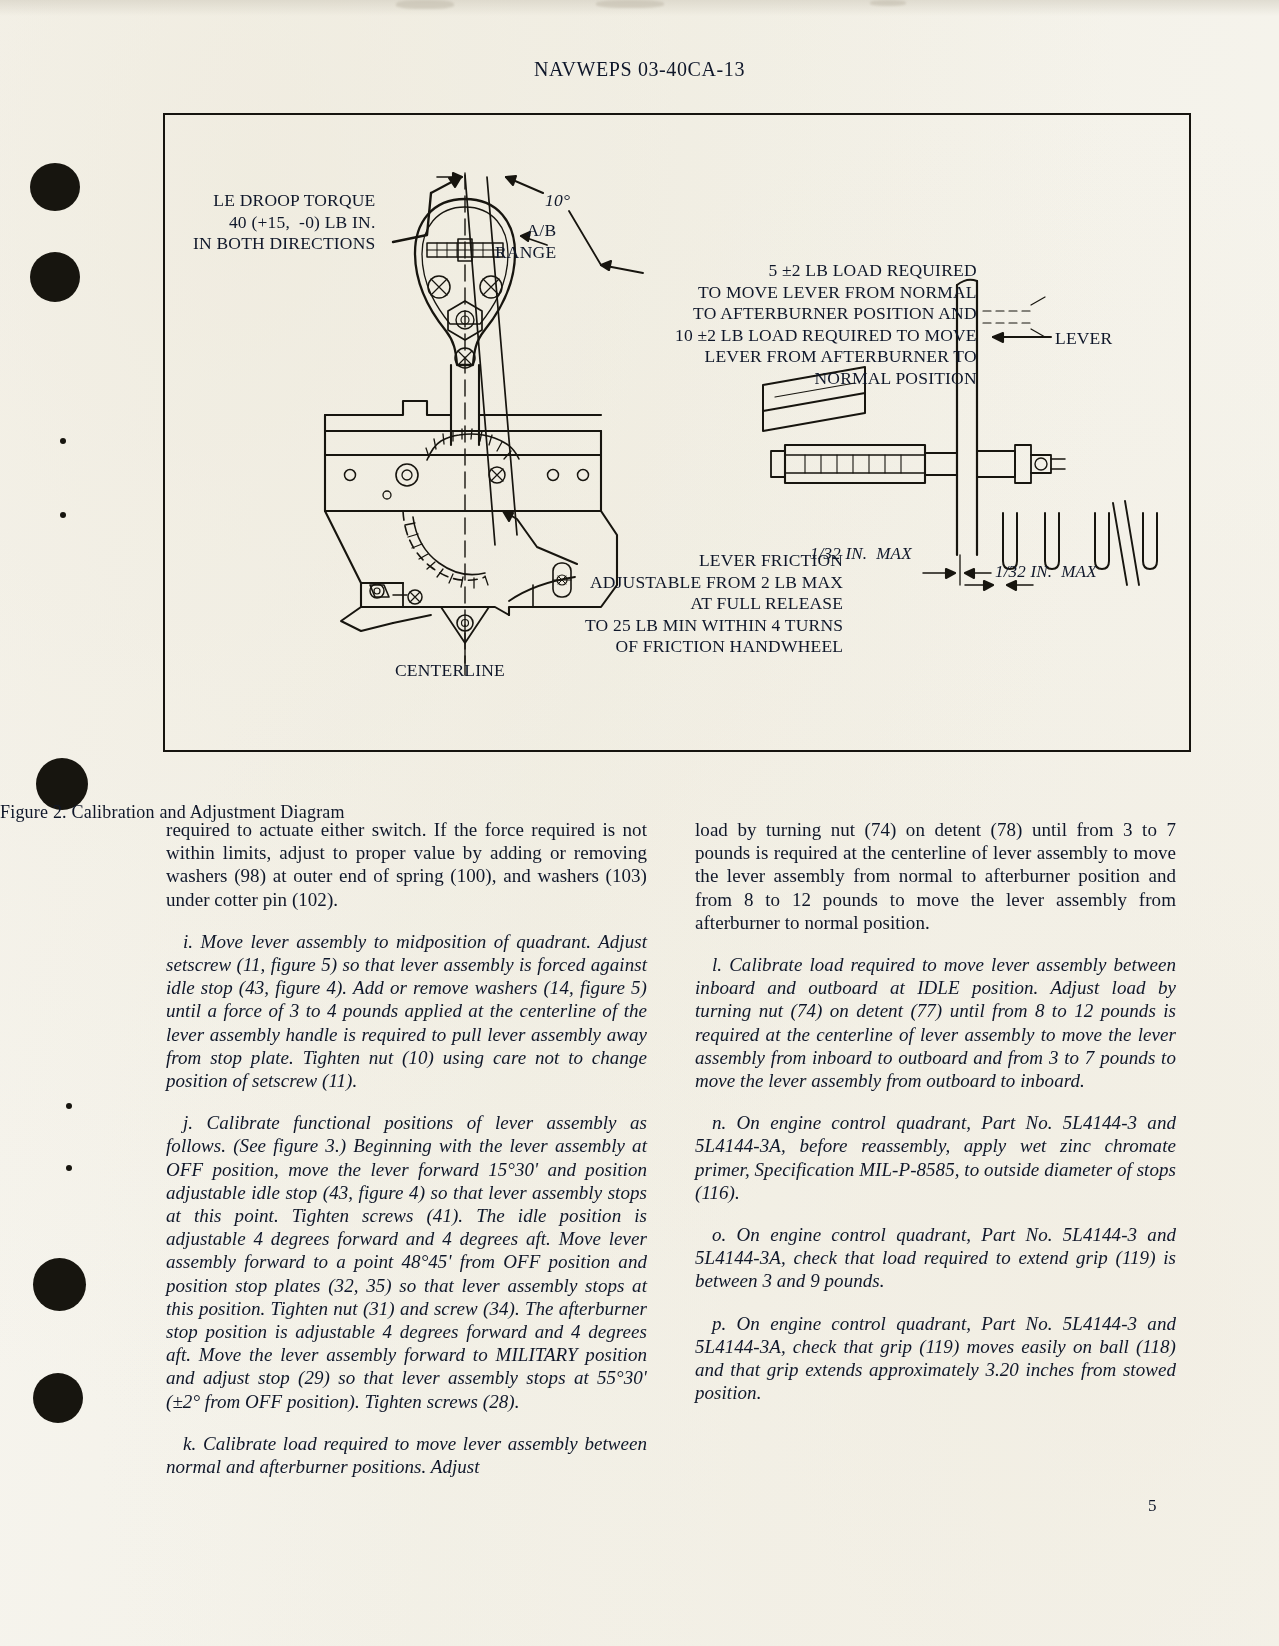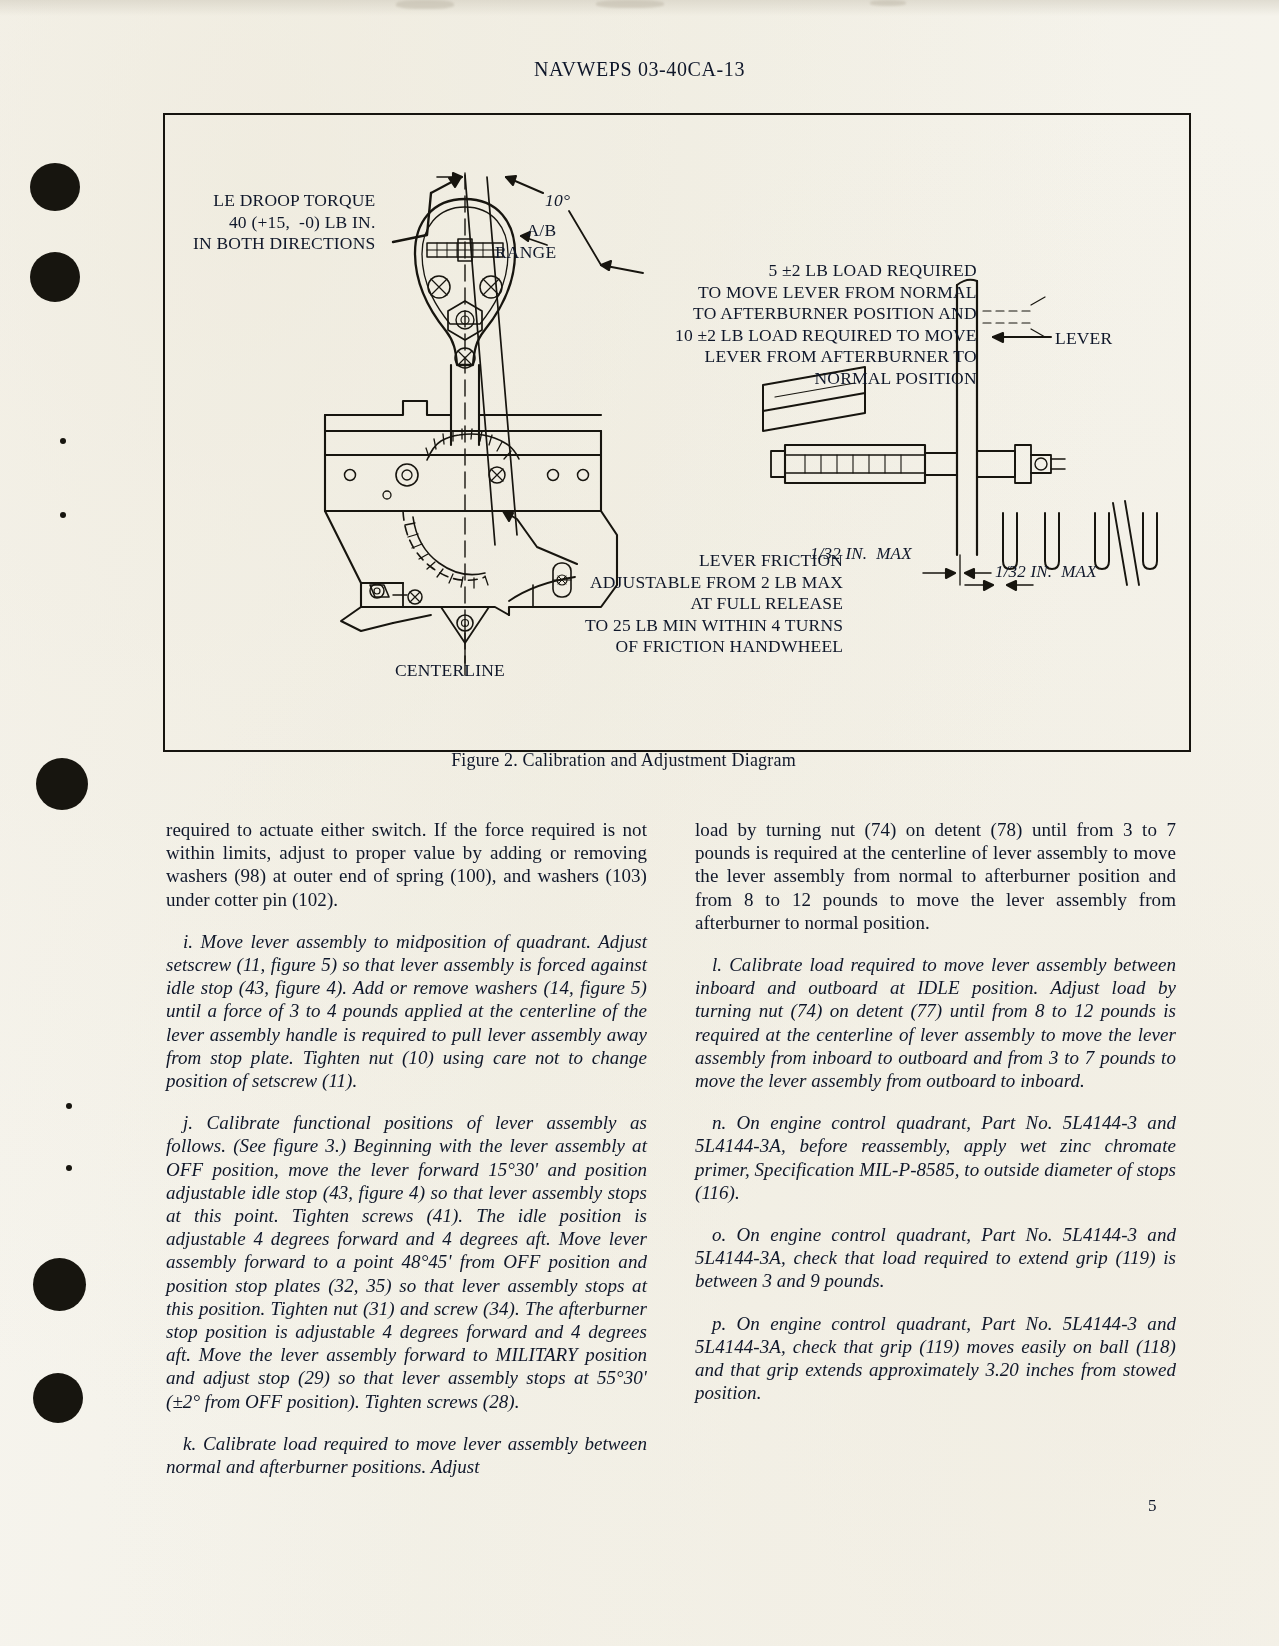--- a/index.html
+++ b/index.html
@@ -90,24 +90,23 @@
   .co-lever   { left: 890px; top: 213px; }
   .co-friction{ left: 420px; top: 435px; line-height: 21.5px; }
   .co-132a    { left: 645px; top: 428px; }
   .co-132b    { left: 830px; top: 446px; }
   .co-center  { left: 230px; top: 545px; }
 
   svg.fig-art { position: absolute; left: 0; top: 0; width: 1024px; height: 635px; }
 
   .fig-caption {
     position: absolute;
-    top: 750px;
+    top: 802px;
     left: 0;
     width: 1247px;
-    text-align: center;
     font-size: 18px;
     letter-spacing: .2px;
   }
 
   
   .columns {
     position: absolute;
     top: 818px;
     left: 166px;
     width: 1010px;

